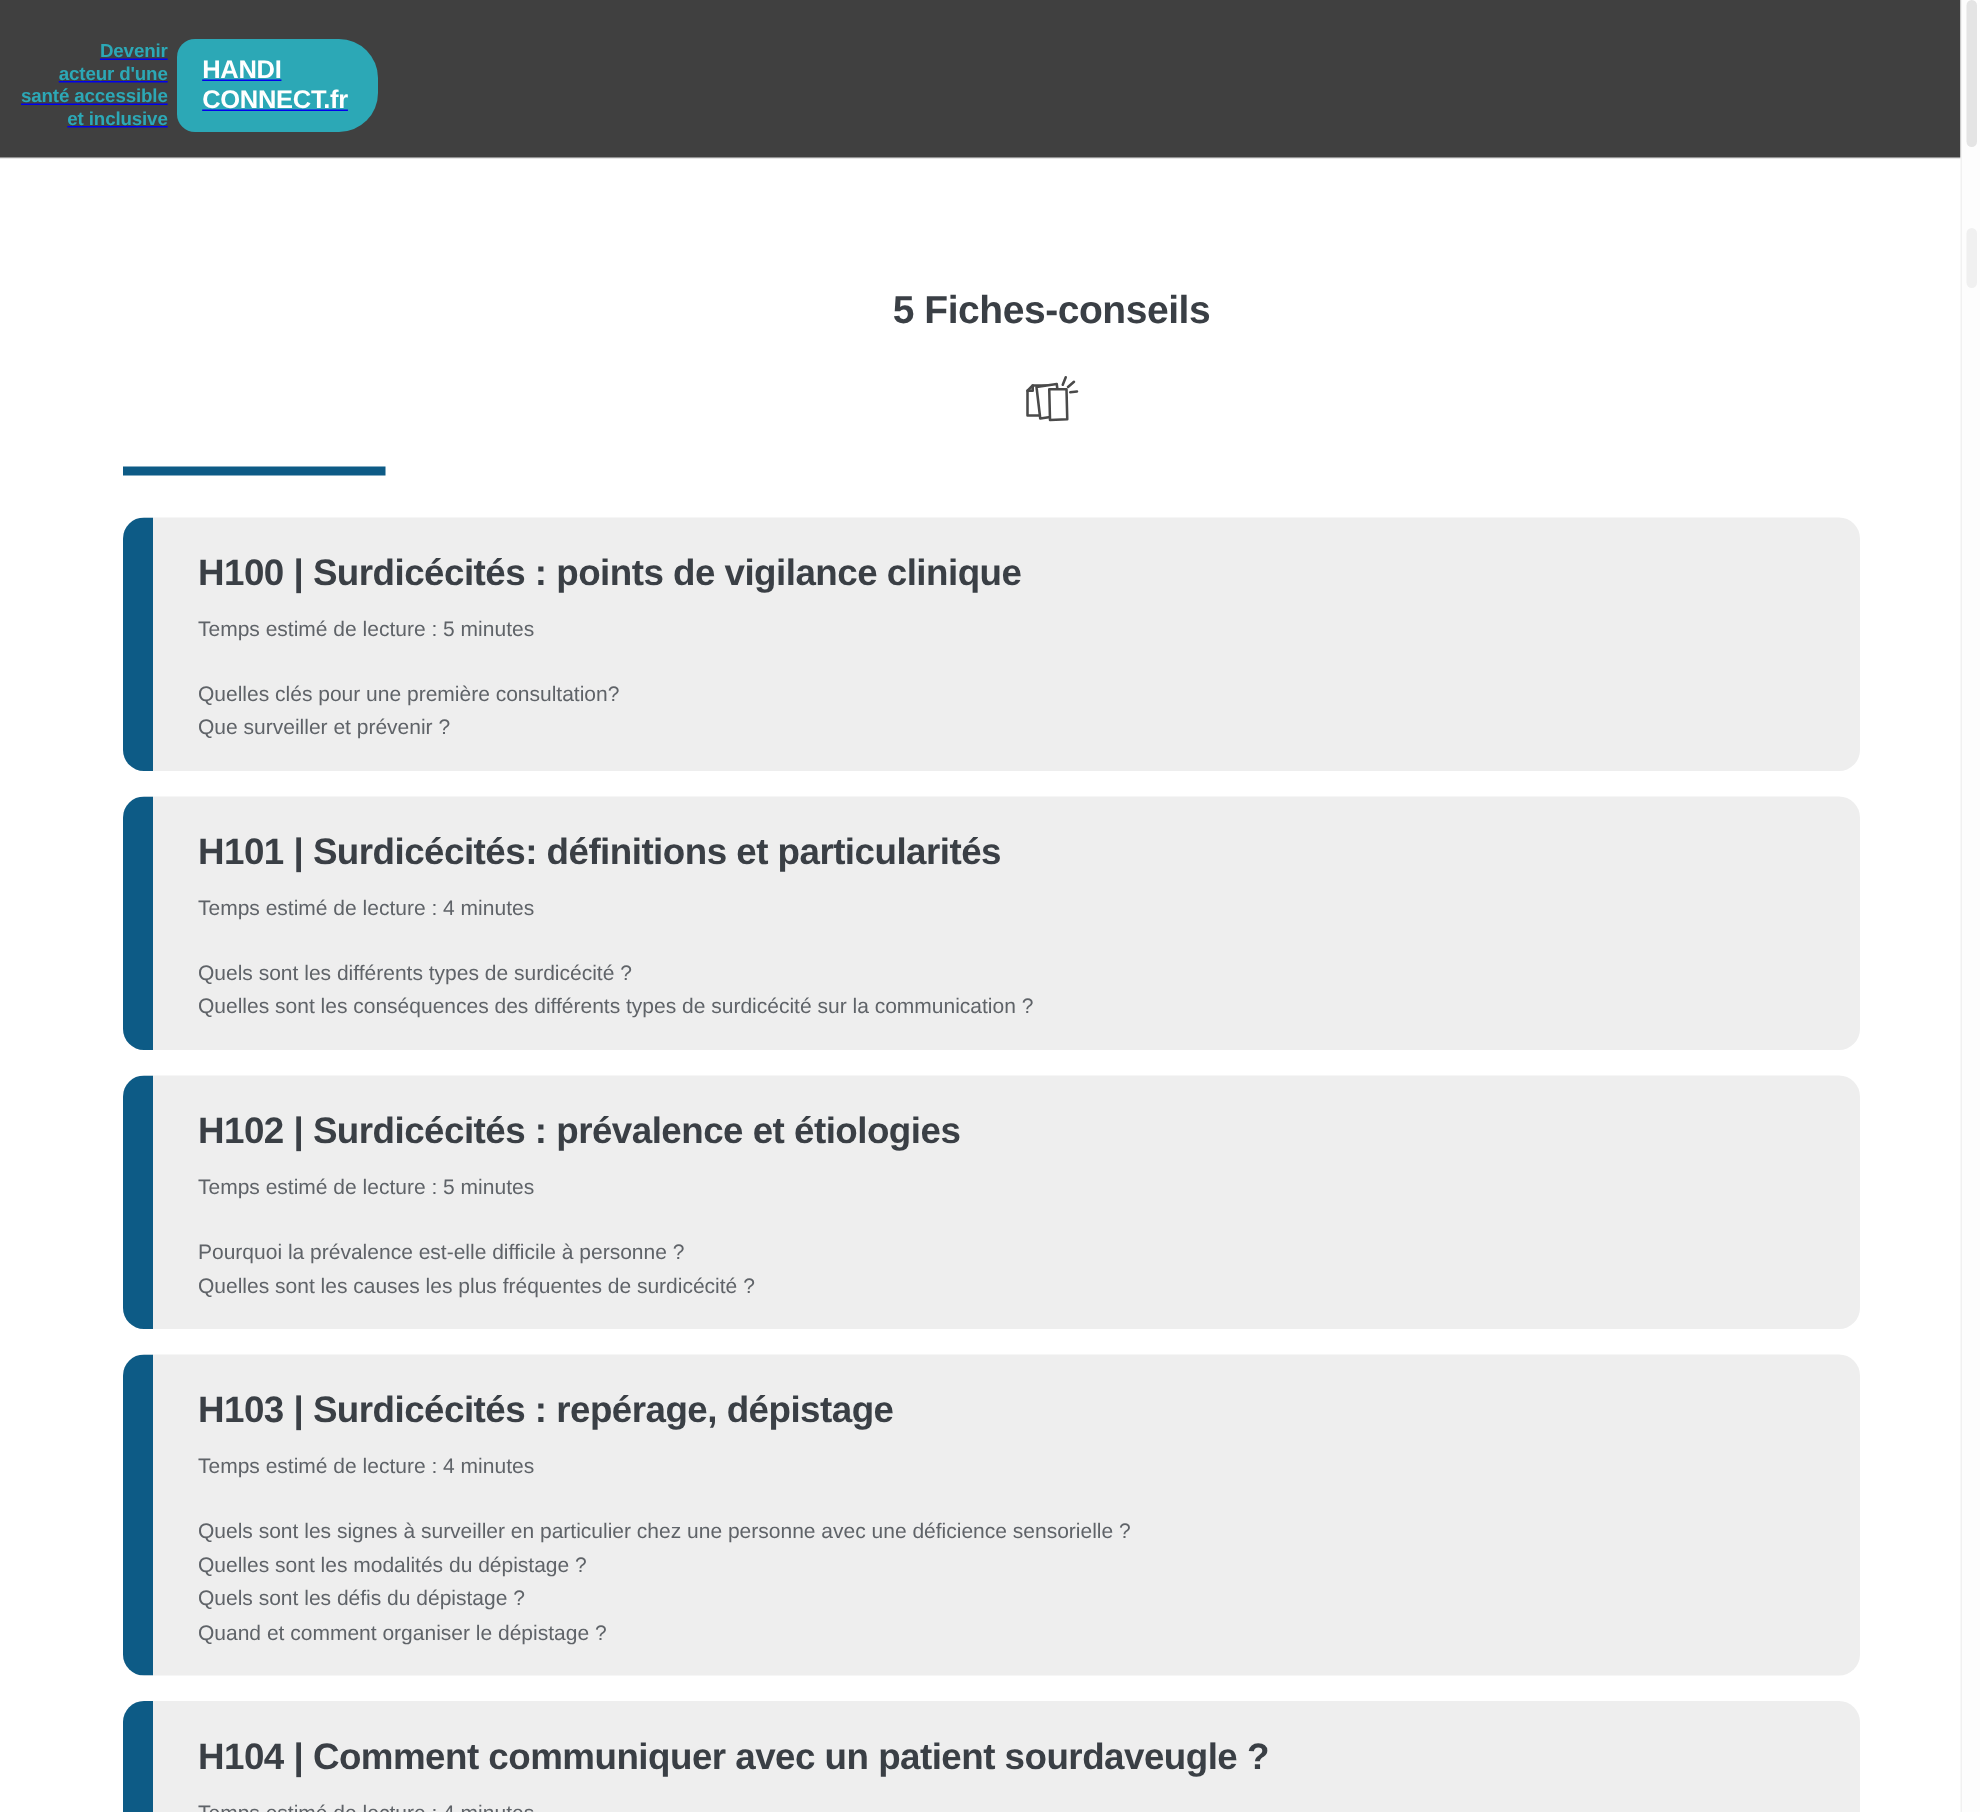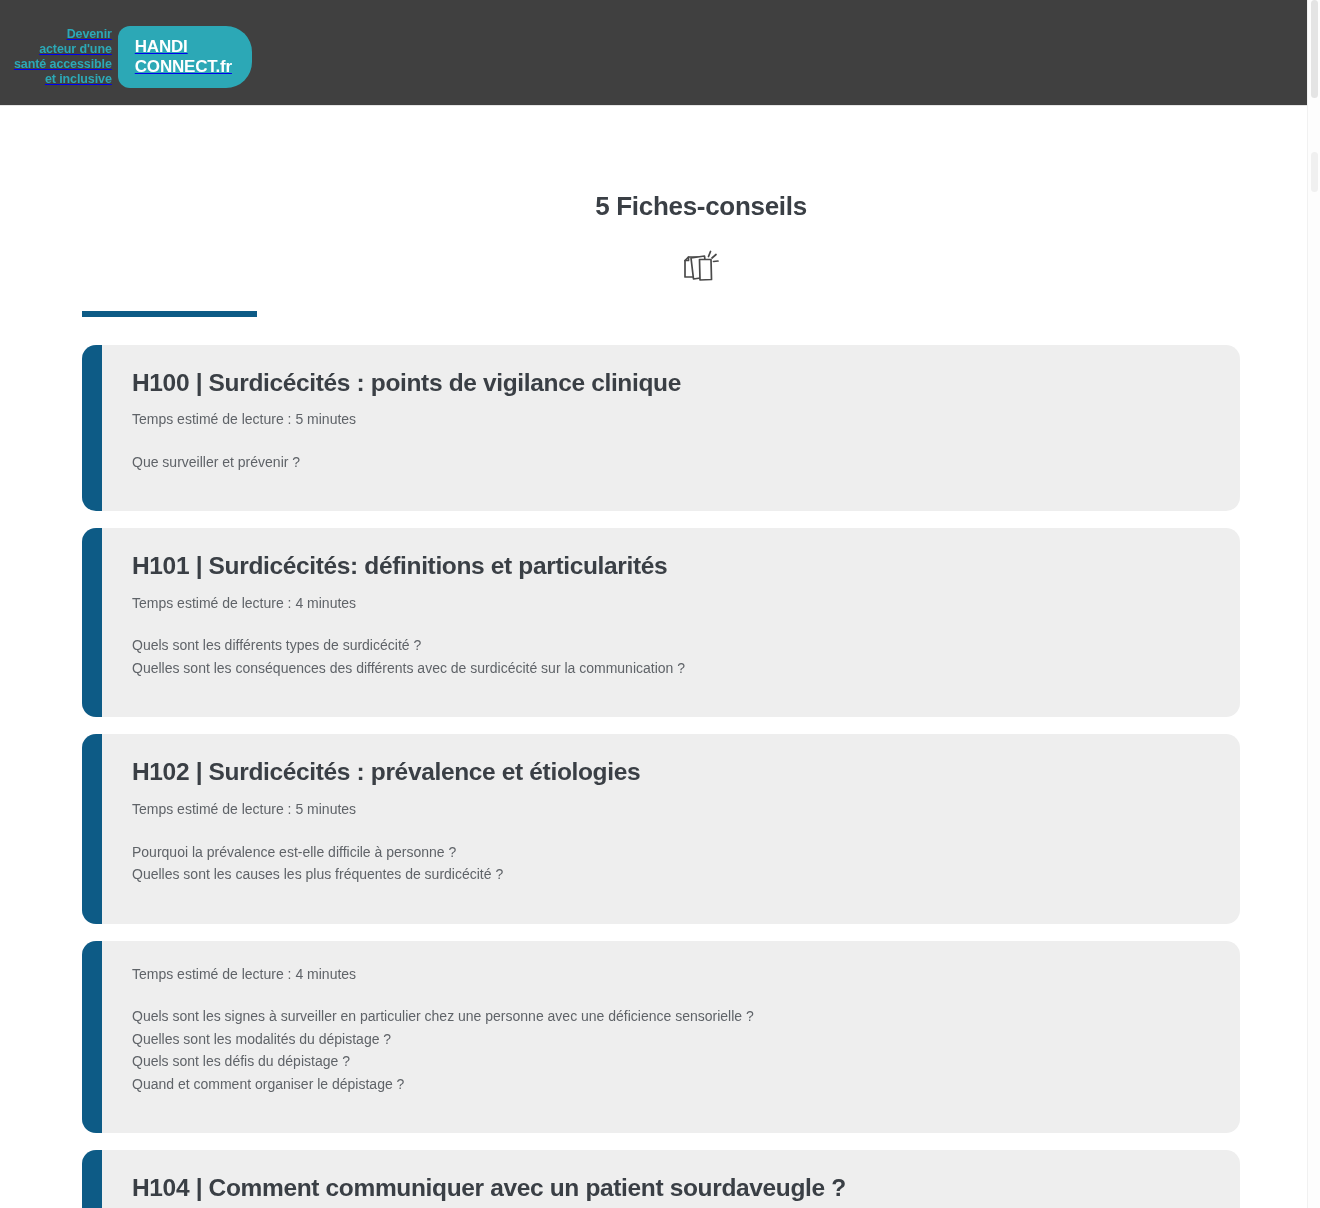--- a/index.html
+++ b/index.html
@@ -101,21 +101,21 @@
     overflow: hidden;
     min-height: 100px;
   }
   .card-accent {
     flex: 0 0 20px;
     background: #0d5b86;
     align-self: stretch;
   }
   .card-body {
     flex: 1 1 auto;
-    padding: 24px 30px 38px 30px;
+    padding: 24px 30px 18px 30px;
   }
   .card-title {
     font-size: 24.5px;
     font-weight: bold;
     color: #3a3f45;
     letter-spacing: -0.35px;
     line-height: 1.15;
     margin: 0 0 13px 0;
   }
   .card-reading {
@@ -201,52 +201,54 @@
   <div class="title-underline"></div>
 
   <section class="cards">
 
     <article class="fiche-card">
       <div class="card-accent"></div>
       <div class="card-body">
         <h2 class="card-title">H100 | Surdicécités : points de vigilance clinique</h2>
         <p class="card-reading">Temps estimé de lecture : 5 minutes</p>
         <ul class="card-questions">
+          <li>Quelles clés pour une première consultation?</li>
           <li>Que surveiller et prévenir ?</li>
         </ul>
       </div>
     </article>
 
     <article class="fiche-card">
       <div class="card-accent"></div>
       <div class="card-body">
         <h2 class="card-title">H101 | Surdicécités: définitions et particularités</h2>
         <p class="card-reading">Temps estimé de lecture : 4 minutes</p>
         <ul class="card-questions">
           <li>Quels sont les différents types de surdicécité ?</li>
-          <li>Quelles sont les conséquences des différents avec de surdicécité sur la communication ?</li>
+          <li>Quelles sont les conséquences des différents types de surdicécité sur la communication ?</li>
         </ul>
       </div>
     </article>
 
     <article class="fiche-card">
       <div class="card-accent"></div>
       <div class="card-body">
         <h2 class="card-title">H102 | Surdicécités : prévalence et étiologies</h2>
         <p class="card-reading">Temps estimé de lecture : 5 minutes</p>
         <ul class="card-questions">
           <li>Pourquoi la prévalence est-elle difficile à personne ?</li>
           <li>Quelles sont les causes les plus fréquentes de surdicécité ?</li>
         </ul>
       </div>
     </article>
 
     <article class="fiche-card">
       <div class="card-accent"></div>
       <div class="card-body">
+        <h2 class="card-title">H103 | Surdicécités : repérage, dépistage</h2>
         <p class="card-reading">Temps estimé de lecture : 4 minutes</p>
         <ul class="card-questions">
           <li>Quels sont les signes à surveiller en particulier chez une personne avec une déficience sensorielle ?</li>
           <li>Quelles sont les modalités du dépistage ?</li>
           <li>Quels sont les défis du dépistage ?</li>
           <li>Quand et comment organiser le dépistage ?</li>
         </ul>
       </div>
     </article>
 

